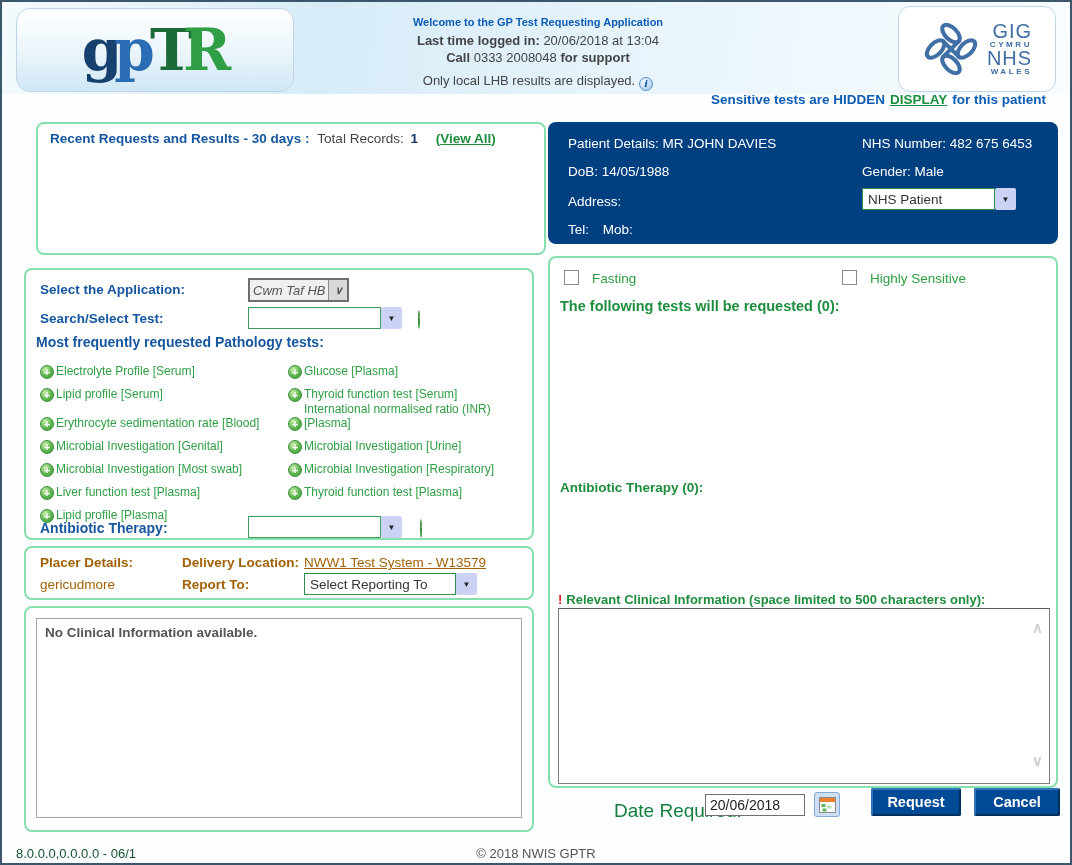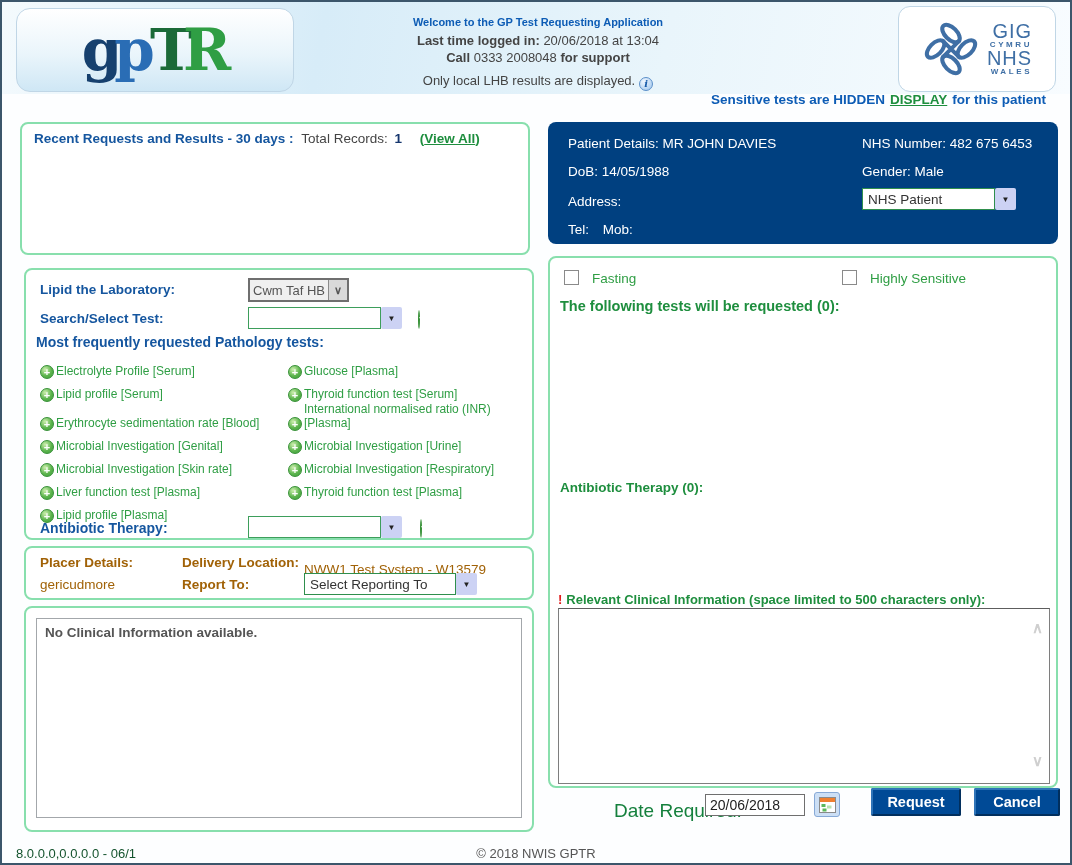--- a/index.html
+++ b/index.html
@@ -31,21 +31,21 @@
     border:1px solid #c0d6e6;border-radius:12px;display:flex;align-items:center;justify-content:center;gap:7px;}
   .nhs-text{color:#3f6fa5;text-align:right;}
   .nhs-text .big{font-size:20px;line-height:18px;letter-spacing:1px;}
   .nhs-text .small{font-size:8px;line-height:9px;letter-spacing:2.6px;font-weight:bold;}
 
   .sensitive-line{position:absolute;top:90px;right:24px;font-size:13.5px;font-weight:bold;color:#0d5cb5;}
   .sensitive-line .link{color:#1e8e3e;text-decoration:underline;margin:0 5px;cursor:pointer;}
 
   
   .panel-green{position:absolute;border:2px solid #88dfad;border-radius:8px;background:#fff;box-sizing:border-box;}
-  #recent-panel{left:18px;top:120px;width:510px;height:133px;}
+  #recent-panel{left:34px;top:120px;width:510px;height:133px;}
   #lab-panel{left:22px;top:266px;width:510px;height:272px;}
   #placer-panel{left:22px;top:544px;width:510px;height:54px;}
   #clinical-panel{left:22px;top:604px;width:510px;height:226px;}
   #request-panel{left:546px;top:254px;width:510px;height:532px;}
 
   .lbl{color:#15569f;font-weight:bold;font-size:13.5px;white-space:nowrap;}
   .abs{position:absolute;}
 
   
   .recent-head{position:absolute;left:12px;top:7px;font-size:13.5px;white-space:nowrap;}
@@ -210,22 +210,22 @@
       <div class="combo-display" style="width:133px;">NHS Patient</div>
       <div class="combo-arrow"></div>
     </div>
     <div class="abs pt" style="left:20px;top:100px;">
       <span class="b">Tel:</span>
       <span class="b" style="margin-left:10px;">Mob:</span>
     </div>
   </div>
 
   <div class="panel-green" id="lab-panel">
-    <div class="abs lbl" style="left:14px;top:12px;">Lipid the Laboratory:</div>
-    <div class="abs gray-select" style="left:222px;top:8px;">
+    <div class="abs lbl" style="left:14px;top:12px;">Select the Application:</div>
+    <div class="abs gray-select" style="left:222px;top:8px;font-style:italic;">
       <span class="txt">Cwm Taf HB</span>
       <span class="arr"></span>
     </div>
 
     <div class="abs lbl" style="left:14px;top:41px;">Search/Select Test:</div>
     <div class="abs combo" style="left:222px;top:37px;">
       <input class="combo-input" style="width: 133px;">
       <div class="combo-arrow"></div>
     </div>
     <span class="abs plus-icon" style="left:392px;top:41px;"></span>
@@ -260,21 +260,21 @@
       <div class="test-item">
           <span class="plus-icon"></span>
           <span class="test-label">Microbial Investigation [Genital]</span>
         </div>
       <div class="test-item">
           <span class="plus-icon"></span>
           <span class="test-label">Microbial Investigation [Urine]</span>
         </div>
       <div class="test-item">
           <span class="plus-icon"></span>
-          <span class="test-label">Microbial Investigation [Skin rate]</span>
+          <span class="test-label">Microbial Investigation [Most swab]</span>
         </div>
       <div class="test-item">
           <span class="plus-icon"></span>
           <span class="test-label">Microbial Investigation [Respiratory]</span>
         </div>
       <div class="test-item">
           <span class="plus-icon"></span>
           <span class="test-label">Liver function test [Plasma]</span>
         </div>
       <div class="test-item">
@@ -291,21 +291,21 @@
     <div class="abs combo" style="left:222px;top:246px;">
       <input class="combo-input" style="width: 133px;">
       <div class="combo-arrow"></div>
     </div>
     <span class="abs plus-icon" style="left:392px;top:250px;"></span>
   </div>
 
   <div class="panel-green" id="placer-panel">
     <div class="abs placer-txt b" style="left:14px;top:7px;">Placer Details:</div>
     <div class="abs placer-txt b" style="left:156px;top:7px;text-align:center;">Delivery Location:</div>
-    <div class="abs placer-txt" style="left:278px;top:14px;">NWW1 Test System - W13579</div>
+    <div class="abs placer-txt" style="left:278px;top:7px;text-decoration:underline;">NWW1 Test System - W13579</div>
     <div class="abs placer-txt" style="left:14px;top:29px;">gericudmore</div>
     <div class="abs placer-txt b" style="left:156px;top:29px;">Report To:</div>
     <div class="abs combo" style="left:278px;top:25px;">
       <div class="combo-display" style="width:152px;">Select Reporting To</div>
       <div class="combo-arrow"></div>
     </div>
   </div>
 
   <div class="panel-green" id="clinical-panel">
     <div class="listbox" id="clinical-list">

